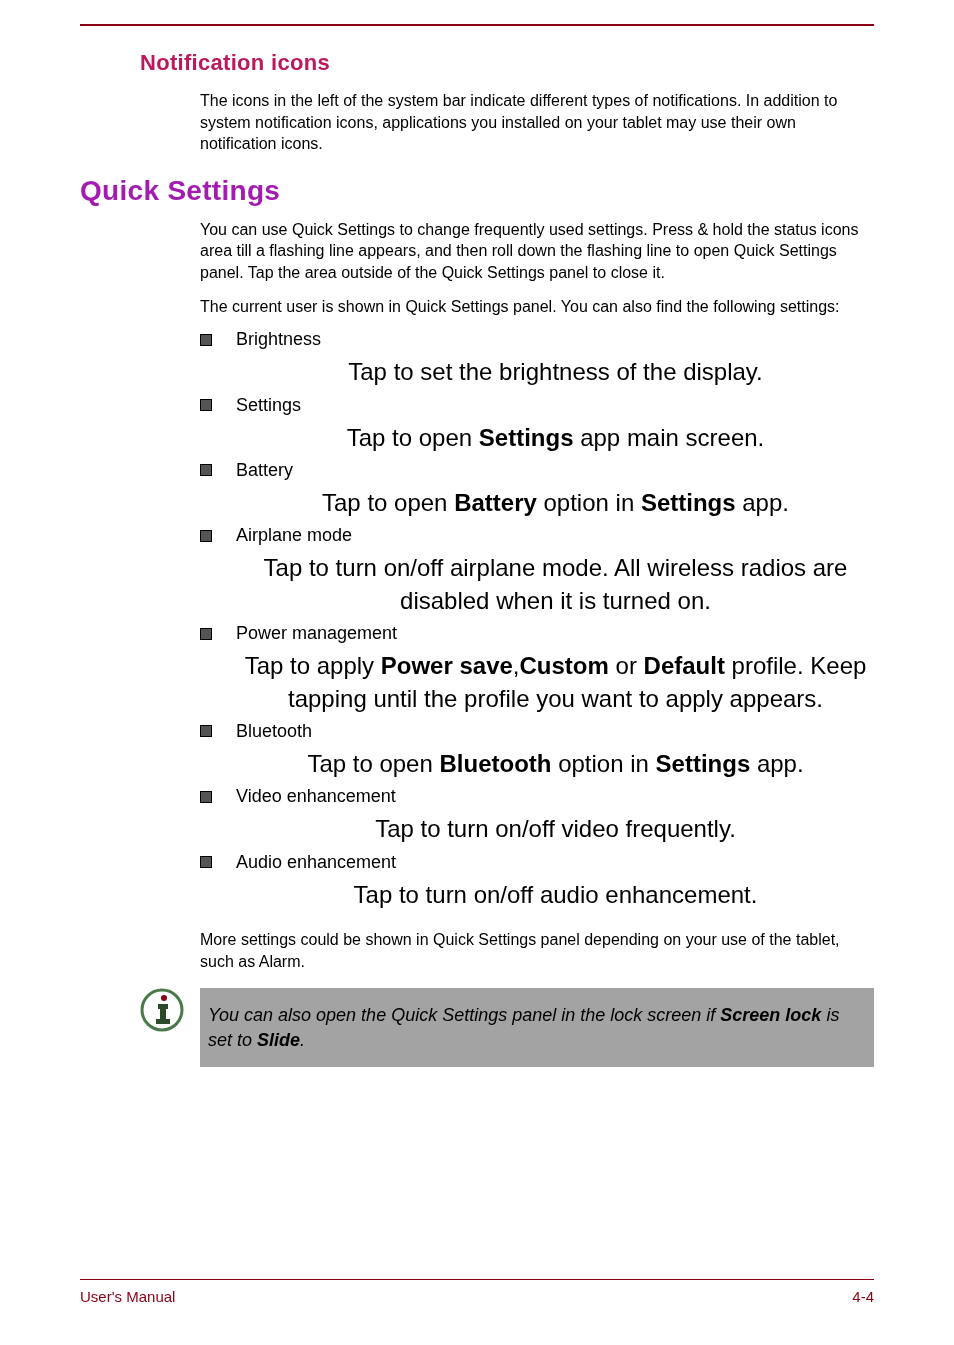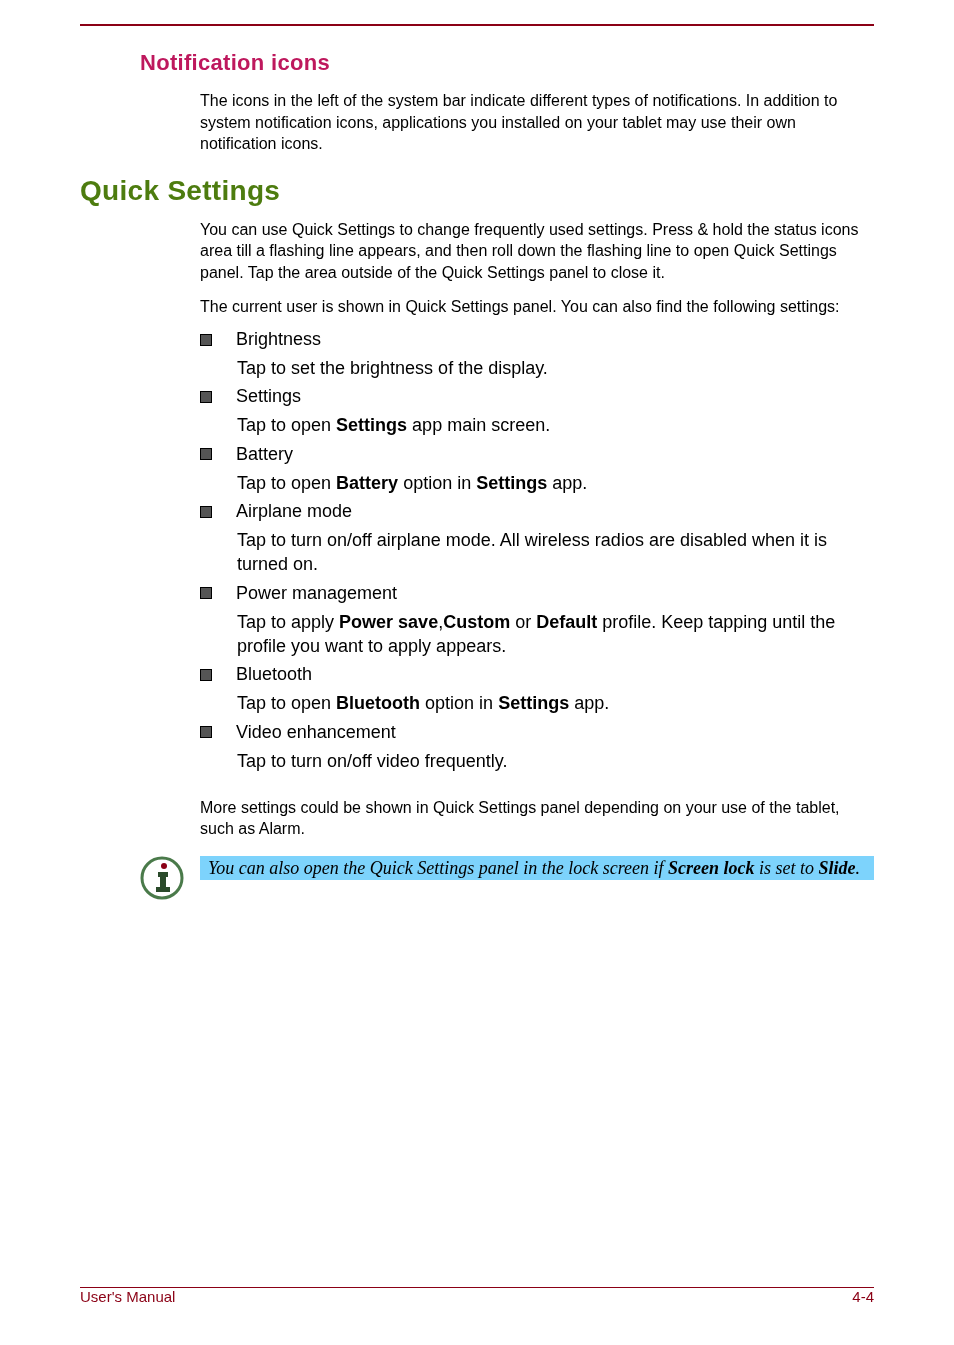--- a/index.html
+++ b/index.html
@@ -20,21 +20,21 @@
     }
     .h2 {
       color: #be185d;
       font-size: 22px;
       font-weight: 900;
       margin-left: 60px;
       margin-bottom: 14px;
       letter-spacing: 0.3px;
     }
     .h1 {
-      color: #4d7c0f;
+      color: #a21caf;
       font-size: 28px;
       font-weight: 900;
       margin-top: 20px;
       margin-bottom: 12px;
       letter-spacing: 0.3px;
     }
     .body-indent {
       margin-left: 120px;
       margin-right: 0;
     }
@@ -58,59 +58,60 @@
       background: #555;
       border: 1px solid #000;
       margin-right: 24px;
       flex-shrink: 0;
     }
     .setting-title {
       font-size: 18px;
       font-weight: normal;
     }
     .setting-desc {
-      font-size: 18px;
+      font-size: 24px;
       line-height: 1.35;
       margin-left: 37px;
       margin-bottom: 6px;
+      text-align: center;
     }
     .setting-desc span { }
     .bold { font-weight: bold; }
     .ital { font-style: italic; }
     .bolditalic { font-weight: bold; font-style: italic; }
     .note-block {
       display: flex;
       align-items: flex-start;
       margin-top: 16px;
       margin-left: 60px;
       margin-right: 0;
     }
     .note-icon {
       width: 44px;
       height: 44px;
       flex-shrink: 0;
       margin-right: 16px;
     }
     .note-text-wrap {
       flex: 1;
-      background: #7dd3fc;
-      padding: 0 8px;
-      font-family: Liberation Serif, serif;
+      background: #a3a3a3;
+      padding: 15px 8px;
     }
     .note-text {
       font-size: 18px;
       line-height: 1.35;
       font-style: italic;
     }
     .footer {
       position: absolute;
       bottom: 40px;
       left: 80px;
       right: 80px;
       border-top: 1px solid #8b0015;
+      padding-top: 8px;
       display: flex;
       justify-content: space-between;
       font-size: 15px;
       color: #8b0015;
     }
   </style>
 </head>
 <body>
 
 <div class="page-container">
@@ -187,22 +188,29 @@
     </div>
 
     <div class="setting-item">
       <div class="setting-header">
         <div class="square"></div>
         <div class="setting-title">Video enhancement</div>
       </div>
       <div class="setting-desc">Tap to turn on/off video frequently.</div>
     </div>
 
-
-    <p class="para" style="margin-top:24px;">More settings could be shown in Quick Settings panel depending on your use of the tablet, such as Alarm.</p>
+    <div class="setting-item">
+      <div class="setting-header">
+        <div class="square"></div>
+        <div class="setting-title">Audio enhancement</div>
+      </div>
+      <div class="setting-desc">Tap to turn on/off audio enhancement.</div>
+    </div>
+
+    <p class="para" style="margin-top:18px;">More settings could be shown in Quick Settings panel depending on your use of the tablet, such as Alarm.</p>
   </div>
 
   <div class="note-block">
     <div class="note-icon">
       <svg viewBox="0 0 44 44" width="44" height="44">
         <circle cx="22" cy="22" r="20" fill="none" stroke="#4a7a4a" stroke-width="3"></circle>
         <circle cx="24" cy="10" r="3" fill="#8b0015"></circle>
         <rect x="18" y="16" width="10" height="5" fill="#2a4a2a"></rect>
         <rect x="20" y="16" width="6" height="17" fill="#2a4a2a"></rect>
         <rect x="16" y="31" width="14" height="5" fill="#2a4a2a"></rect>

